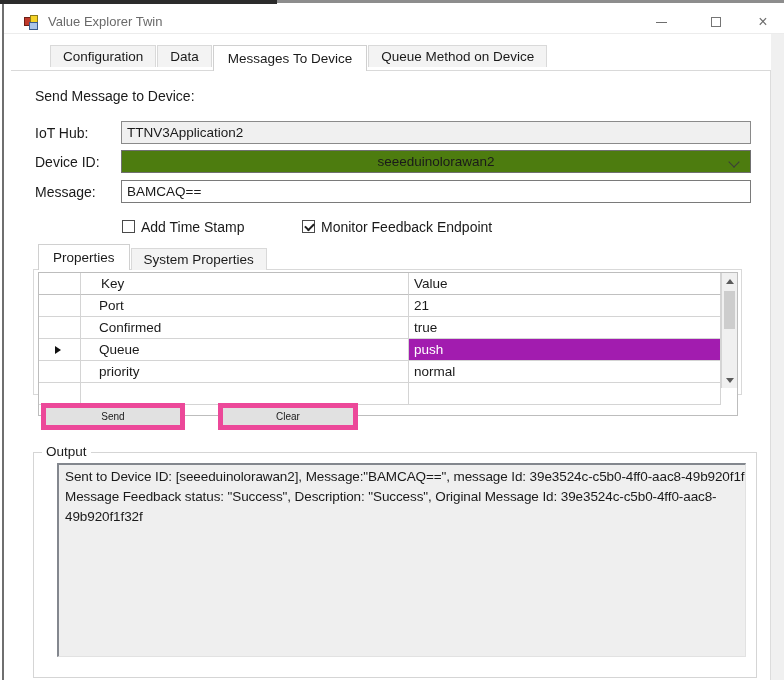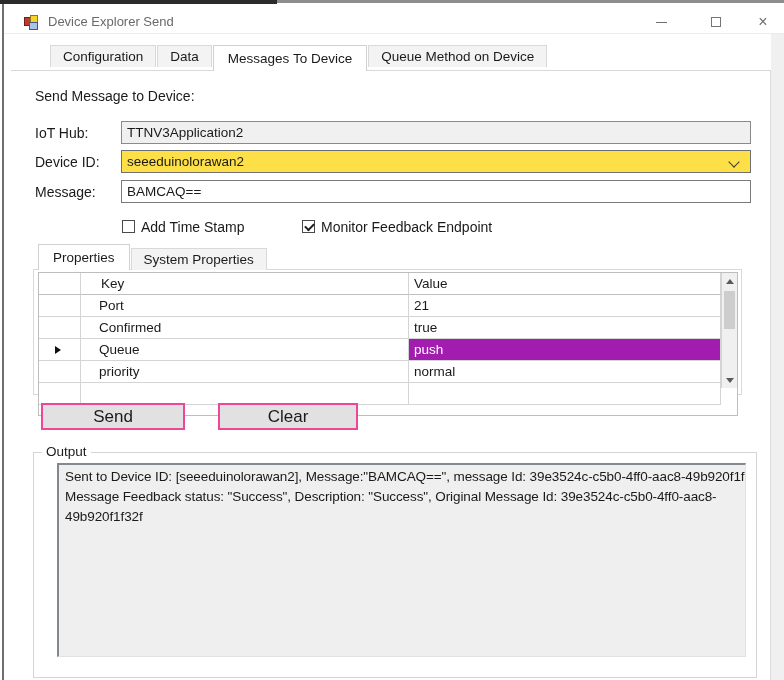--- a/index.html
+++ b/index.html
@@ -43,21 +43,21 @@
   .tab.active{height:26px;line-height:25px;background:#ffffff;border-color:#d0d0d0;
     position:relative;z-index:6;padding:0 14px;}
 
   
   .section-label{left:35px;top:88px;}
   .field-label{left:35px;width:80px;}
   .box{left:121px;width:630px;height:23px;box-sizing:border-box;
     border:1px solid #7a7a7a;padding:2px 5px;line-height:17px;font-size:13.5px;
     white-space:nowrap;overflow:hidden;}
   .box.readonly{background:#f0f0f0;border-color:#8a8a8a;}
-  .box.combo{background:#fde047;border-color:#707070;}
+  .box.combo{background:#4d7c0f;border-color:#707070;text-align:center;}
   .box.white{background:#ffffff;}
   .combo-chevron{position:absolute;right:12px;top:7px;width:7px;height:7px;
     border-right:1px solid #3c3c3c;border-bottom:1px solid #3c3c3c;
     transform:rotate(45deg);}
 
   
   .cb-row-item{display:flex;align-items:center;height:15px;}
   .cb-box{width:13px;height:13px;background:#ffffff;border:1px solid #4a4a4a;
     box-sizing:border-box;margin-right:6px;position:relative;flex:0 0 13px;}
   .cb-check{position:absolute;left:2px;top:2px;width:7px;height:4px;
@@ -90,22 +90,22 @@
     border-left:1px solid #d4d4d4;box-sizing:border-box;}
   .g-scroll .arrow{position:absolute;left:0;width:15px;height:16px;display:flex;
     align-items:center;justify-content:center;}
   .tri-up{width:0;height:0;border-left:4px solid transparent;border-right:4px solid transparent;
     border-bottom:5px solid #5a5a5a;}
   .tri-down{width:0;height:0;border-left:4px solid transparent;border-right:4px solid transparent;
     border-top:5px solid #5a5a5a;}
   .g-thumb{position:absolute;left:2px;top:18px;width:11px;height:38px;background:#cdcdcd;}
 
   
-  .btn{box-sizing:border-box;height:27px;background:#e1e1e1;border:2px solid #ec4899;
-    display:flex;align-items:center;justify-content:center;font-size:17px;}
+  .btn{box-sizing:border-box;height:27px;background:#e1e1e1;border:5px solid #ec4899;
+    display:flex;align-items:center;justify-content:center;font-size:10px;}
   .btn.send{left:41px;top:403px;width:144px;}
   .btn.clear{left:218px;top:403px;width:140px;}
 
   
   .groupbox{left:33px;top:452px;width:724px;height:226px;
     border:1px solid #d5d5d5;box-sizing:border-box;}
   .group-label{left:42px;top:444px;background:#ffffff;padding:0 4px;font-size:13.5px;}
   .output-box{left:57px;top:463px;width:689px;height:194px;box-sizing:border-box;
     background:#efefef;
     border-top:2px solid #83878e;border-left:2px solid #83878e;
@@ -119,21 +119,21 @@
 <div class="abs top-strip-dark"></div>
 <div class="abs top-strip-light"></div>
 <div class="abs left-edge"></div>
 
 <div class="abs titlebar">
   <div class="abs app-icon">
     <div class="sq red"></div>
       <div class="sq yellow"></div>
       <div class="sq blue"></div>
   </div>
-  <div class="abs title-text">Device Explorer Send</div>
+  <div class="abs title-text">Value Explorer Twin</div>
   <div class="abs winbtn min">
     <div class="glyph-min"></div>
   </div>
   <div class="abs winbtn max">
     <div class="glyph-max"></div>
   </div>
   <div class="abs winbtn close">
     <div class="glyph-close">×</div>
   </div>
 </div>

